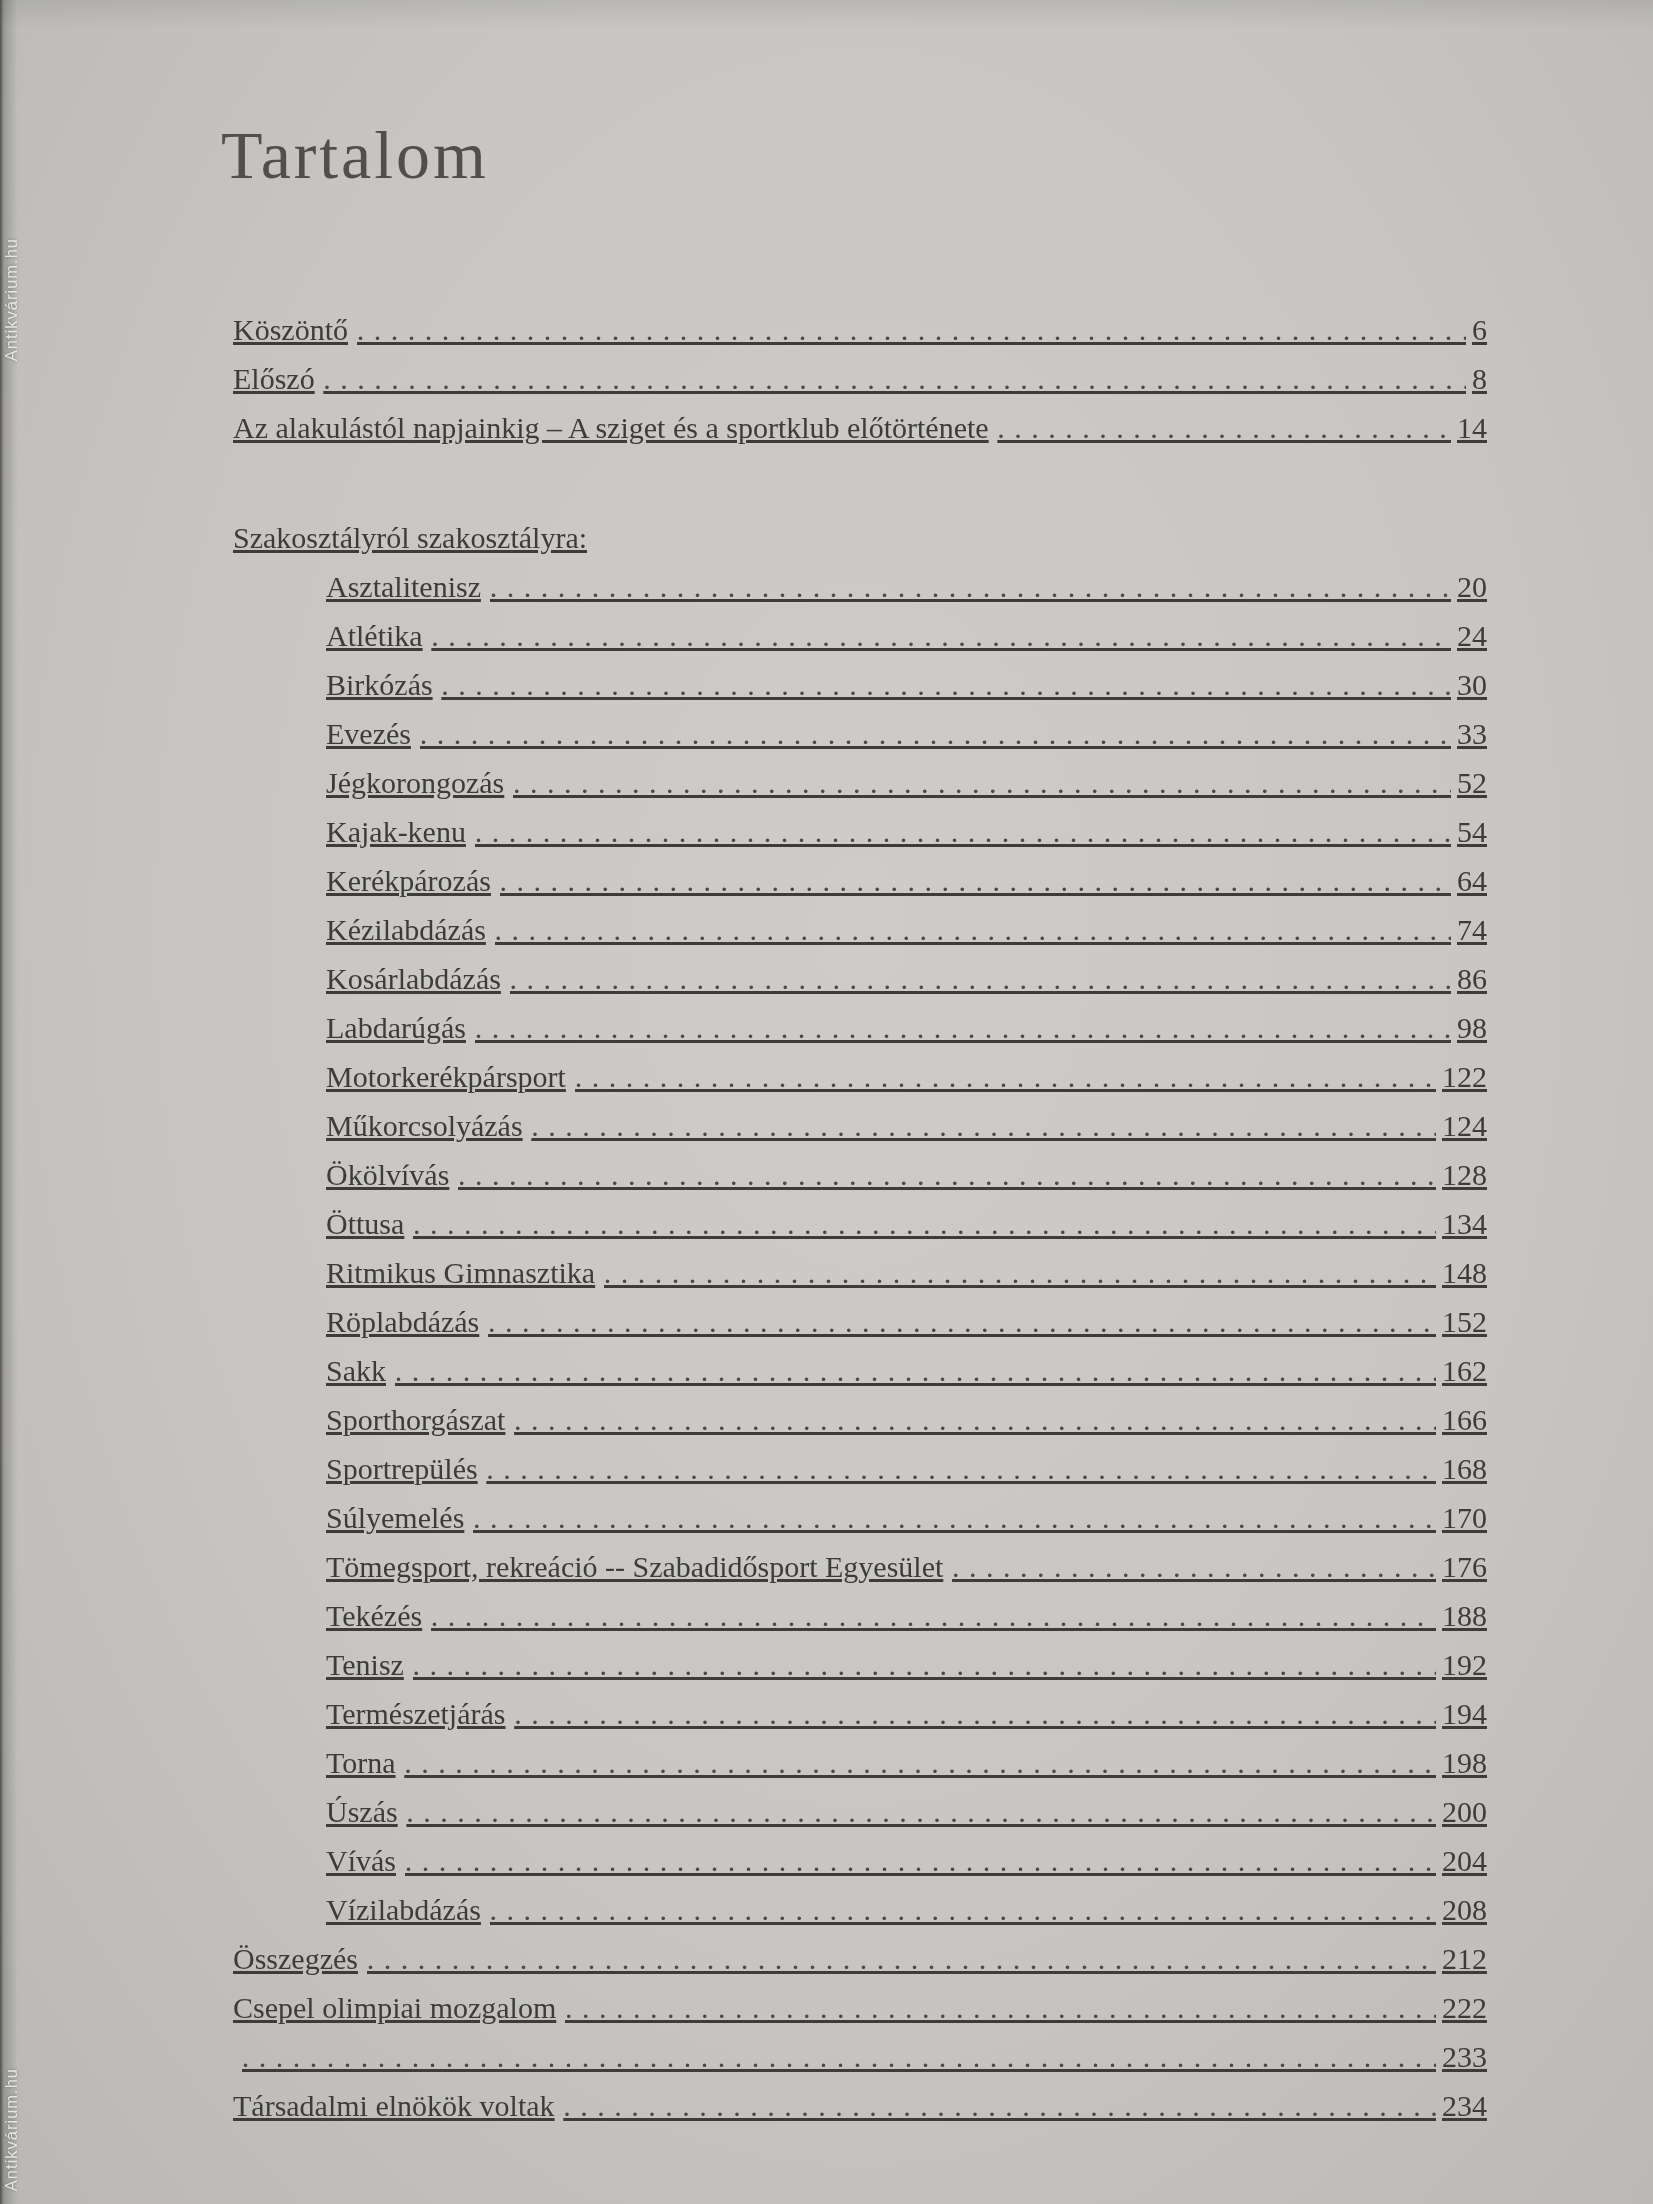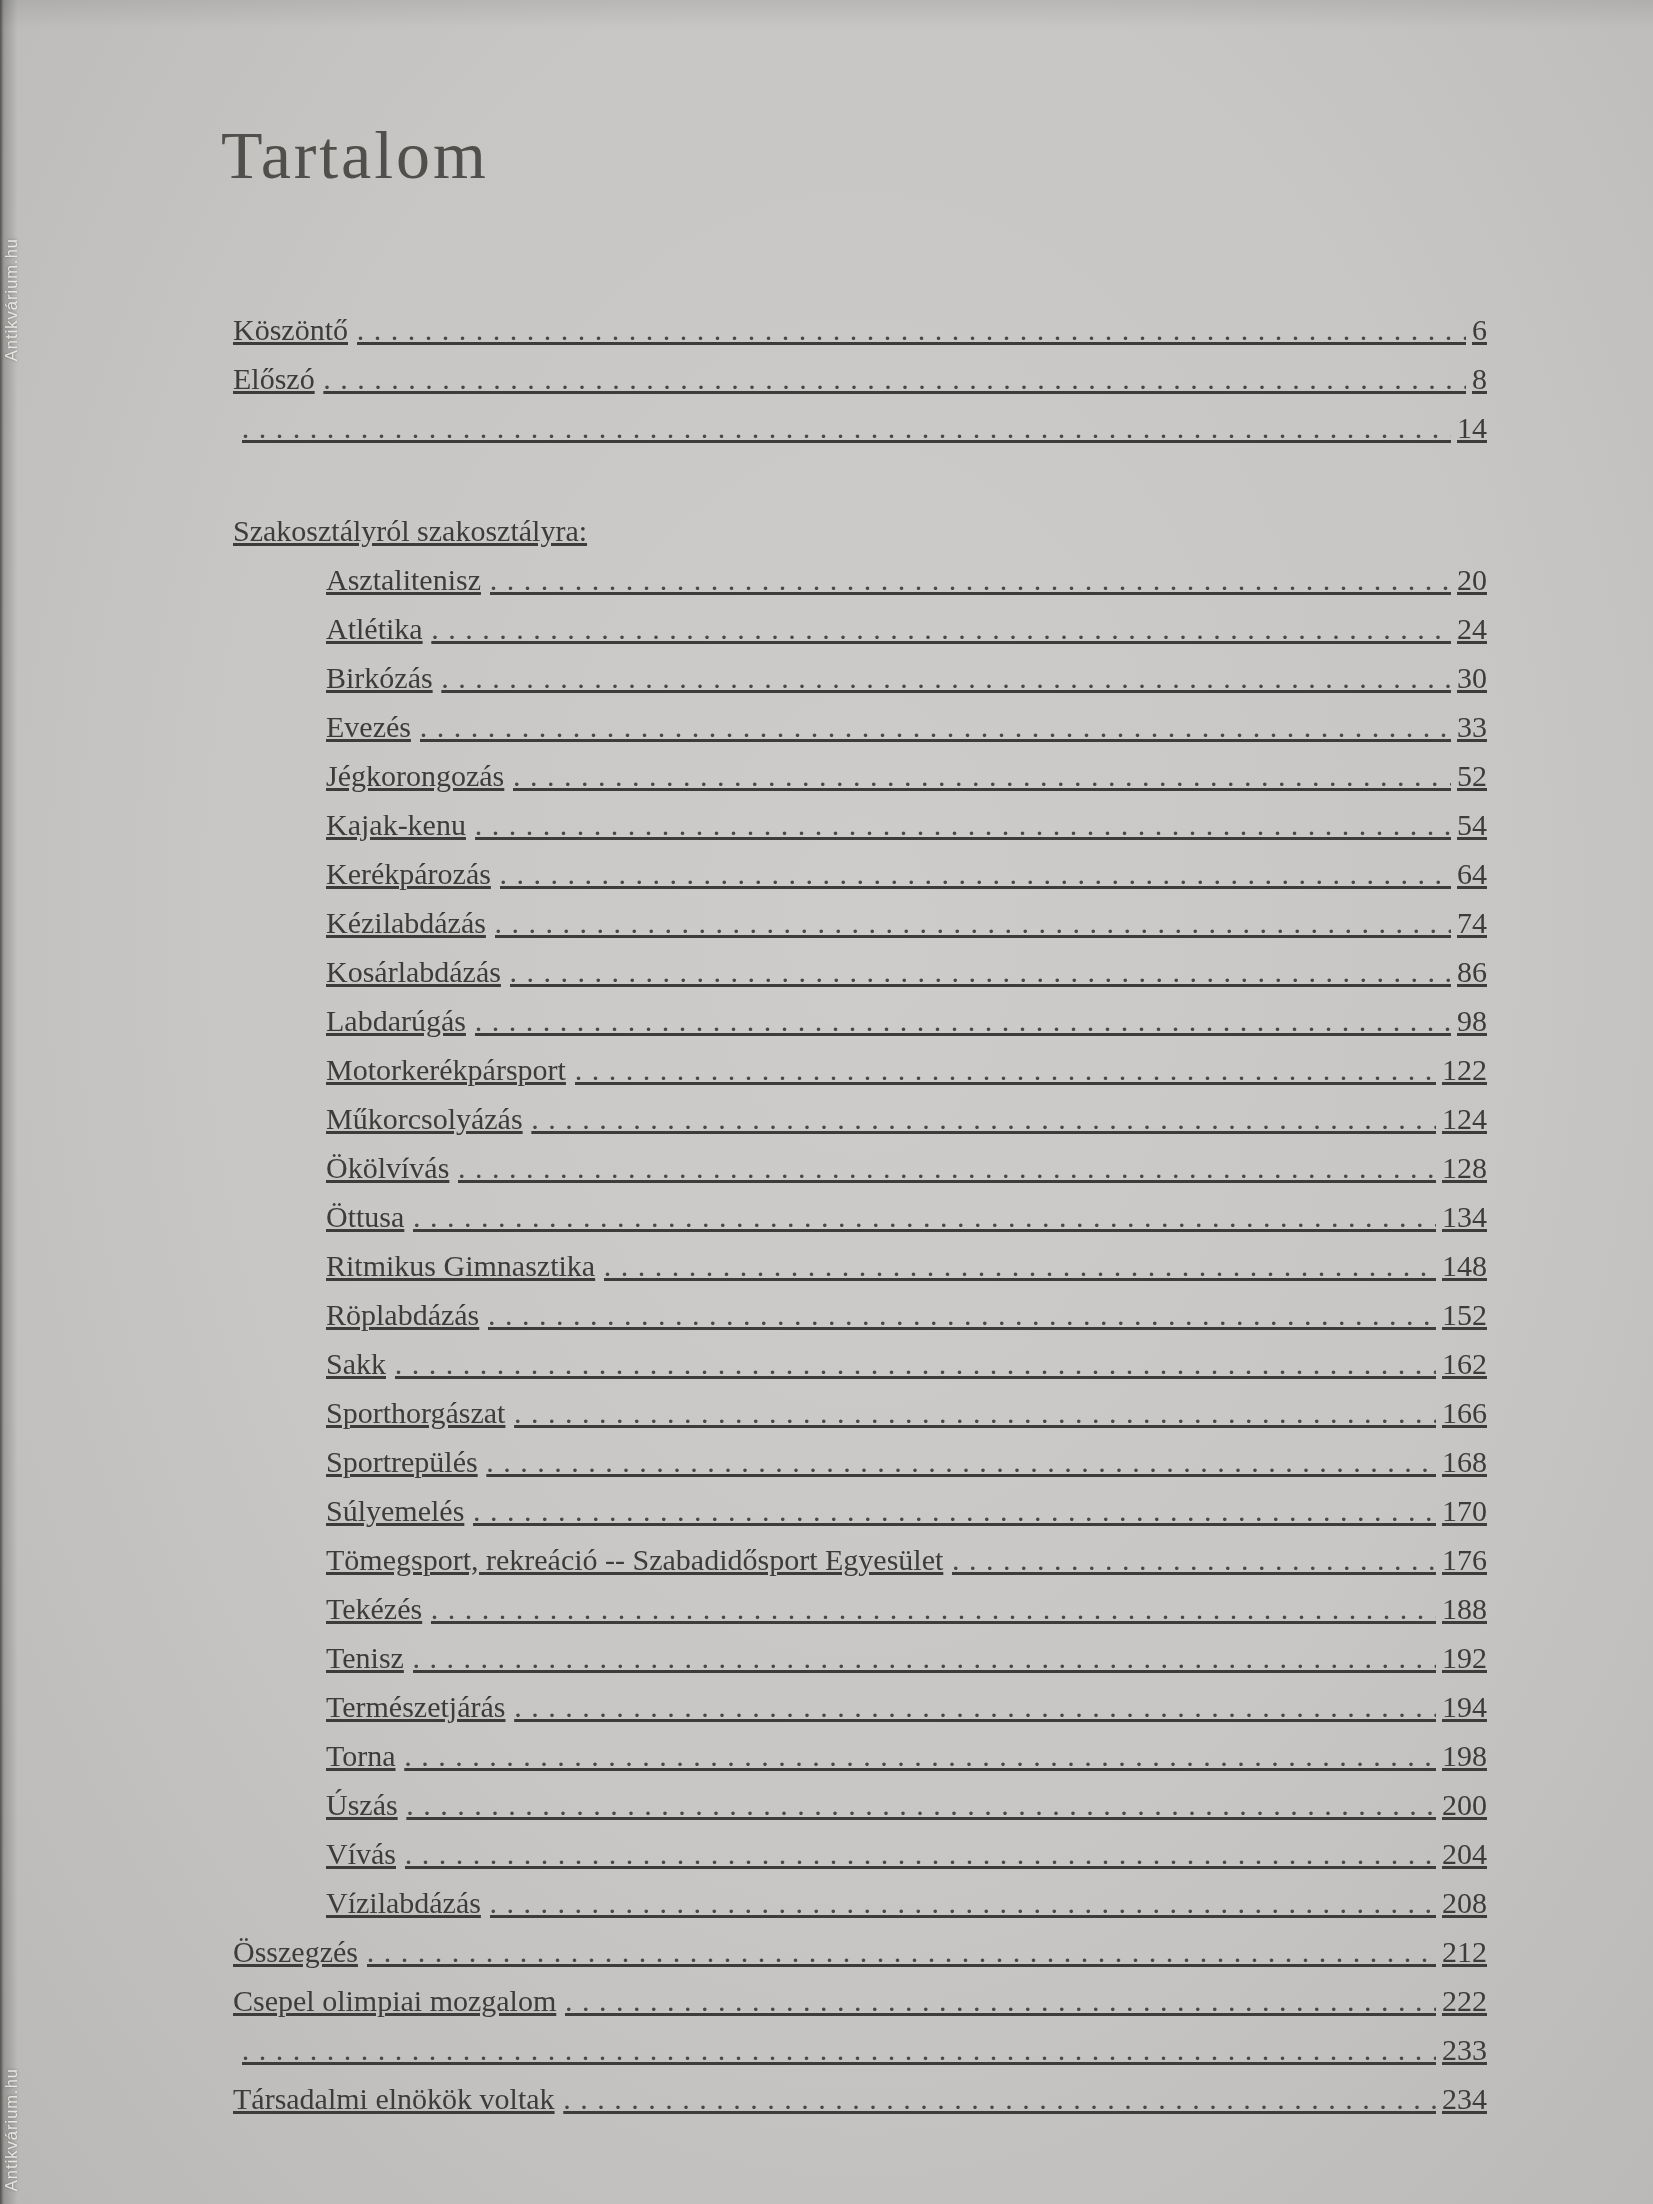--- a/index.html
+++ b/index.html
@@ -59,20 +59,21 @@
     color: #4a4947;
   }
   .toc-page {
     flex: 0 0 auto;
     text-align: right;
   }
   .section-header {
     font-size: 30px;
     line-height: 49px;
     color: #3d3c3a;
+    margin-top: 7px;
   }
   .gap {
     height: 54px;
   }
   .watermark {
     position: absolute;
     left: 1.9px;
     writing-mode: vertical-rl;
     transform: rotate(180deg);
     font-family: "Liberation Sans", sans-serif;
@@ -100,20 +101,21 @@
     <span class="toc-label">Köszöntő</span>
     <span class="toc-leader">. . . . . . . . . . . . . . . . . . . . . . . . . . . . . . . . . . . . . . . . . . . . . . . . . . . . . . . . . . . . . . . . . . . . . . . . . . . . . . . . . . . . . . . . . . . . . . . . . . . . . . . . . . . . . . . . . . . . . . . . . . . . . . . . . . . . . . . . . . . . . . . . . . . . . . . . . . . . . . . . . . . . . . . . . . . . . . . . . . . . </span>
     <span class="toc-page">6</span>
   </div>
         <div class="toc-row">
     <span class="toc-label">Előszó</span>
     <span class="toc-leader">. . . . . . . . . . . . . . . . . . . . . . . . . . . . . . . . . . . . . . . . . . . . . . . . . . . . . . . . . . . . . . . . . . . . . . . . . . . . . . . . . . . . . . . . . . . . . . . . . . . . . . . . . . . . . . . . . . . . . . . . . . . . . . . . . . . . . . . . . . . . . . . . . . . . . . . . . . . . . . . . . . . . . . . . . . . . . . . . . . . . </span>
     <span class="toc-page">8</span>
   </div>
         <div class="toc-row">
+    <span class="toc-label">Az alakulástól napjainkig – A sziget és a sportklub előtörténete</span>
     <span class="toc-leader">. . . . . . . . . . . . . . . . . . . . . . . . . . . . . . . . . . . . . . . . . . . . . . . . . . . . . . . . . . . . . . . . . . . . . . . . . . . . . . . . . . . . . . . . . . . . . . . . . . . . . . . . . . . . . . . . . . . . . . . . . . . . . . . . . . . . . . . . . . . . . . . . . . . . . . . . . . . . . . . . . . . . . . . . . . . . . . . . . . . . </span>
     <span class="toc-page">14</span>
   </div>
       </div>
     <div class="gap"></div>
     <div class="section-header">Szakosztályról szakosztályra:</div>
     <div id="toc-section">
         <div class="toc-row indent">
     <span class="toc-label">Asztalitenisz</span>
     <span class="toc-leader">. . . . . . . . . . . . . . . . . . . . . . . . . . . . . . . . . . . . . . . . . . . . . . . . . . . . . . . . . . . . . . . . . . . . . . . . . . . . . . . . . . . . . . . . . . . . . . . . . . . . . . . . . . . . . . . . . . . . . . . . . . . . . . . . . . . . . . . . . . . . . . . . . . . . . . . . . . . . . . . . . . . . . . . . . . . . . . . . . . . . </span>

